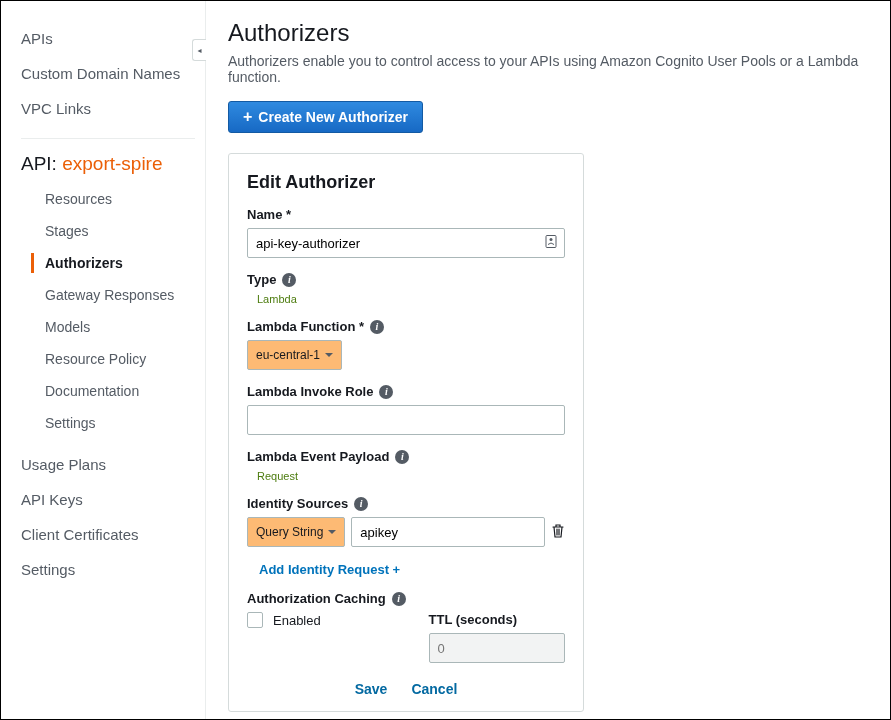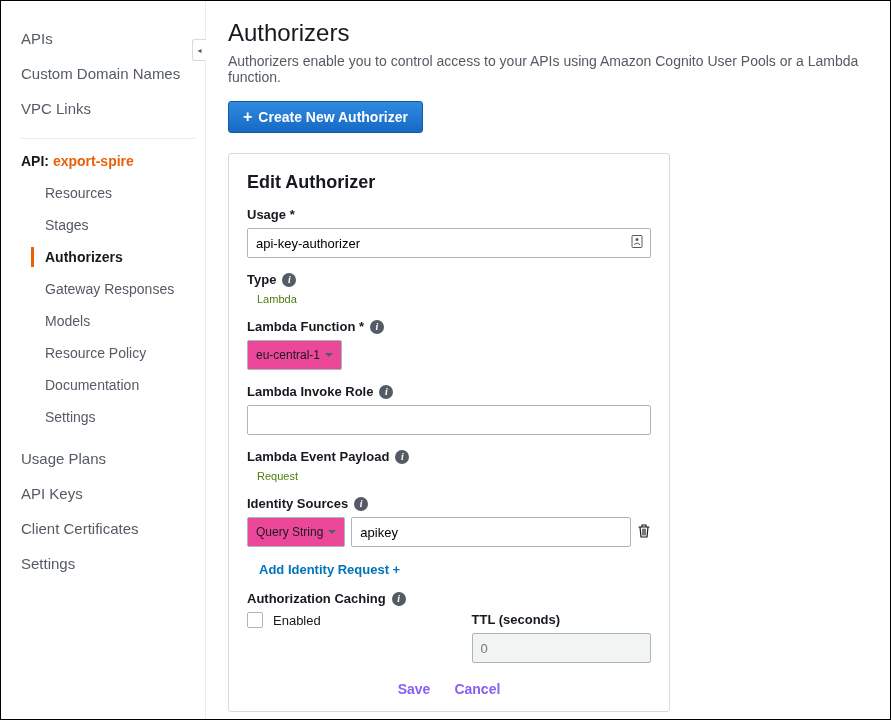--- a/index.html
+++ b/index.html
@@ -41,22 +41,22 @@
     color: #545b64;
     padding: 9px 0;
     font-size: 15px;
     cursor: pointer;
   }
   .nav-divider {
     border-top: 1px solid #eaeded;
     margin: 12px 0 14px 0;
   }
   .api-label {
-    font-weight: 700;
-    font-size: 14px;
+    font-weight: 400;
+    font-size: 19px;
     margin-bottom: 8px;
   }
   .api-name { color: #eb5f07; }
   .sub-nav { margin-left: 14px; }
   .sub-nav .nav-item { font-size: 14px; padding: 8px 0 8px 10px; position: relative; }
   .sub-nav .nav-item.active {
     color: #16191f;
     font-weight: 700;
   }
   .sub-nav .nav-item.active::before {
@@ -96,21 +96,21 @@
     display: inline-flex;
     align-items: center;
     gap: 6px;
   }
   .btn-primary .plus { font-size: 16px; font-weight: 700; }
   .panel {
     margin-top: 20px;
     border: 1px solid #d5dbdb;
     border-radius: 3px;
     padding: 18px 18px 14px 18px;
-    width: 442px;
+    width: 356px;
   }
   .panel h2 {
     font-size: 18px;
     font-weight: 700;
     margin-bottom: 14px;
   }
   .field { margin-bottom: 14px; }
   .field-label {
     font-size: 13px;
     font-weight: 700;
@@ -153,21 +153,21 @@
     position: absolute;
     right: 8px;
     top: 50%;
     transform: translateY(-50%);
     color: #545b64;
     font-size: 12px;
   }
   .row { display: flex; gap: 6px; align-items: center; }
   .dropdown {
     border: 1px solid #aab7b8;
-    background: #ec4899;
+    background: #fdba74;
     border-radius: 2px;
     padding: 5px 8px;
     font-size: 12px;
     display: flex;
     align-items: center;
     gap: 5px;
     cursor: pointer;
     height: 30px;
     white-space: nowrap;
   }
@@ -199,21 +199,21 @@
   .two-col { display: flex; gap: 45px; align-items: flex-start; margin-top:6px;}
   .col { flex: 1; }
   .ttl-label { font-size:13px; font-weight:700; margin-bottom:6px;}
   .actions {
     display: flex;
     justify-content: center;
     gap: 24px;
     margin-top: 18px;
   }
   .actions span {
-    color: #8b5cf6;
+    color: #0369a1;
     font-weight: 700;
     font-size: 14px;
     cursor: pointer;
   }
 </style>
 </head>
 <body>
 
 <div class="layout">
   <div class="sidebar">
@@ -251,21 +251,21 @@
     <div class="page-desc">Authorizers enable you to control access to your APIs using Amazon Cognito User Pools or a Lambda function.</div>
     <button class="btn-primary">
       <span class="plus">+</span>
       <span>Create New Authorizer</span>
     </button>
 
     <div class="panel">
       <h2>Edit Authorizer</h2>
 
       <div class="field">
-        <div class="field-label">Usage *</div>
+        <div class="field-label">Name *</div>
         <div class="input-with-icon">
           <input class="text-input" value="api-key-authorizer" style="">
           <span class="input-icon-right">
             <svg width="12" height="14" viewBox="0 0 12 14">
                 <rect x="1" y="1" width="10" height="12" rx="1" fill="none" stroke="#545b64" stroke-width="1"></rect>
                 <circle cx="6" cy="5" r="1.5" fill="#545b64"></circle>
                 <path d="M3 10 Q6 7 9 10" fill="none" stroke="#545b64" stroke-width="1"></path>
               </svg>
           </span>
         </div>

